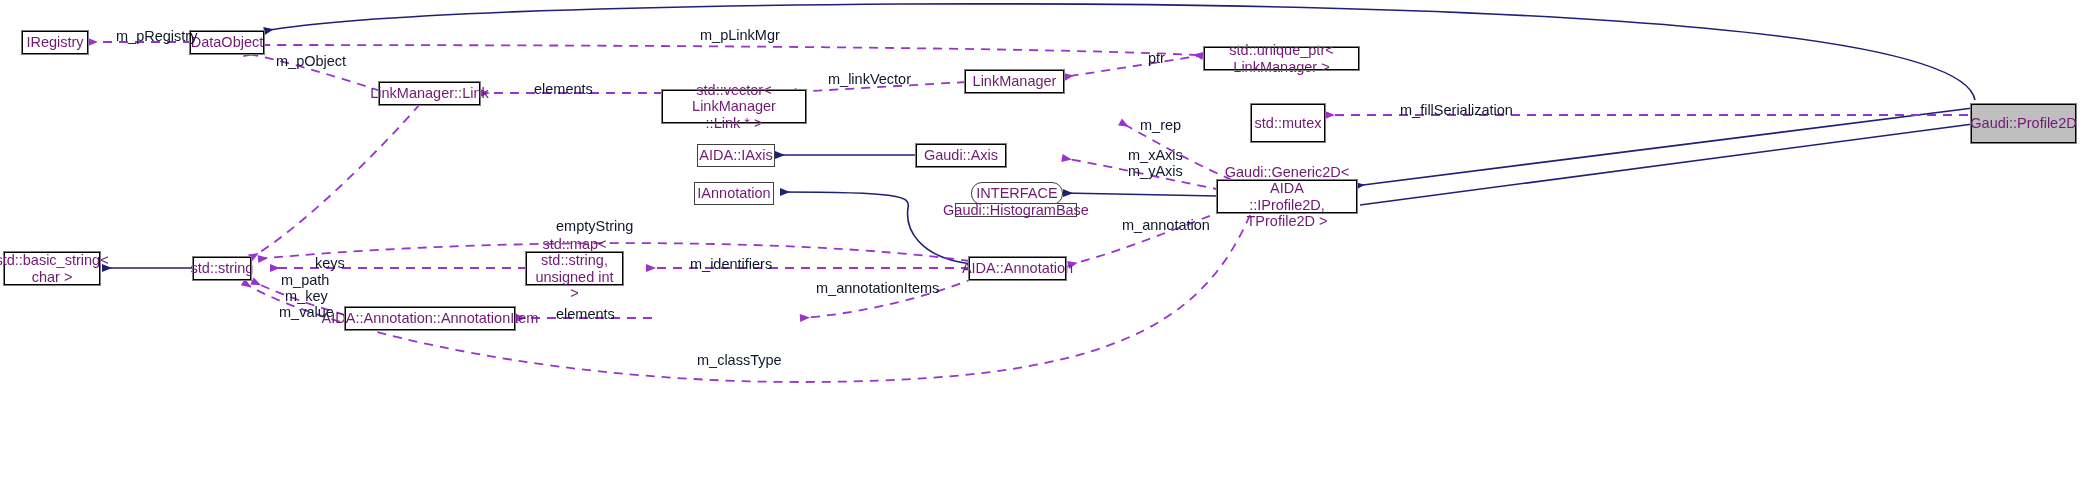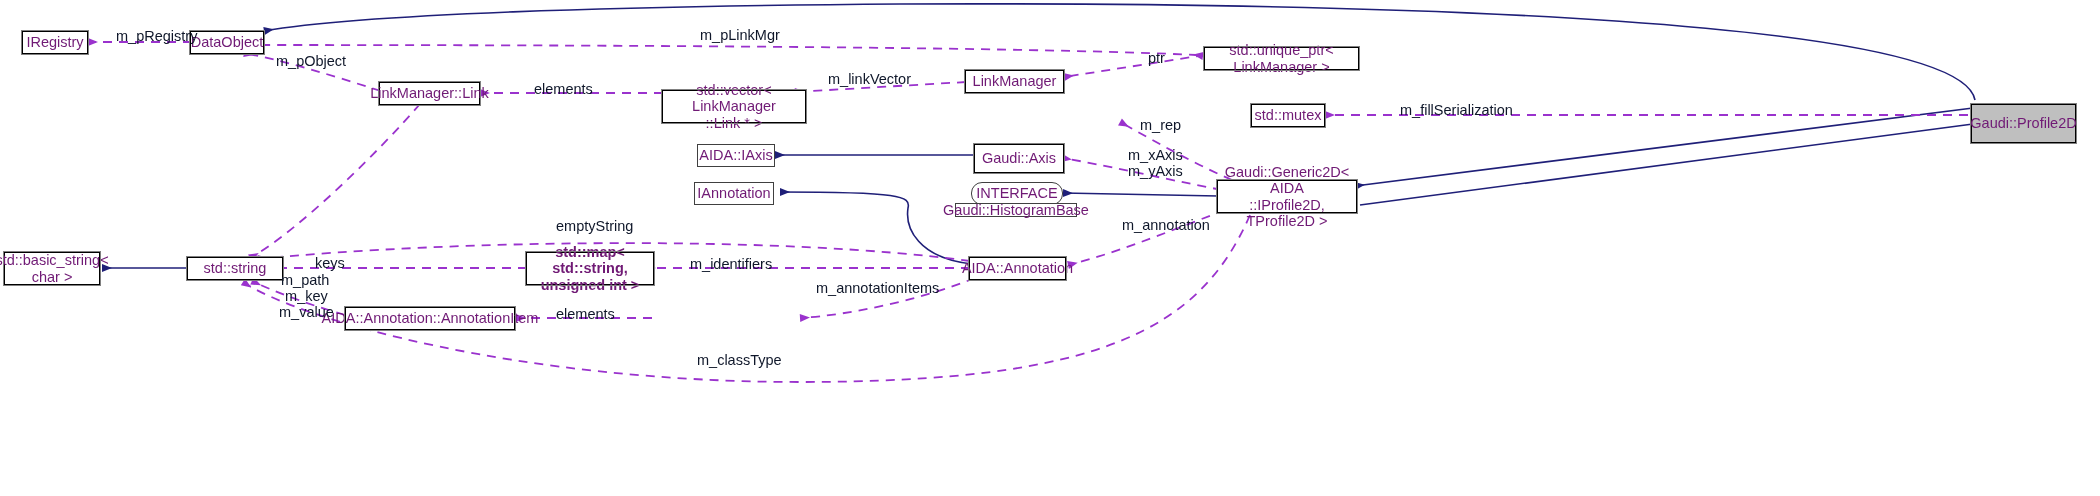--- a/index.html
+++ b/index.html
@@ -116,45 +116,45 @@
   <div class="node" style="left:379px;top:82px;width:101px;height:23px;">LinkManager::Link</div>
 
   <div class="node" style="left:662px;top:78px;width:144px;height:33px;margin-top:12px;">std::vector&lt; LinkManager
 ::Link * &gt;</div>
 
   <div class="node" style="left:965px;top:70px;width:99px;height:23px;">LinkManager</div>
 
   <div class="node" style="left:1204px;top:47px;width:155px;height:23px;">std::unique_ptr&lt; LinkManager &gt;</div>
 
 
-  <div class="node" style="left:1251px;top:104px;width:74px;height:23px;">std::mutex</div>
+  <div class="node" style="left:1251px;top:104px;width:74px;height:38px;">std::mutex</div>
 
   <div class="node highlight" style="left:1971px;top:104px;width:105px;height:39px;">Gaudi::Profile2D</div>
 
   <div class="node thin" style="left:697px;top:144px;width:78px;height:23px;">AIDA::IAxis</div>
 
-  <div class="node" style="left:974px;top:144px;width:90px;height:29px;">Gaudi::Axis</div>
+  <div class="node" style="left:916px;top:144px;width:90px;height:23px;">Gaudi::Axis</div>
 
   <div class="node" style="left:1217px;top:180px;width:140px;height:33px;">Gaudi::Generic2D&lt; AIDA
 ::IProfile2D, TProfile2D &gt;</div>
 
   <div class="node thin" style="left:694px;top:182px;width:80px;height:23px;">IAnnotation</div>
 
   <div class="node thin" style="left:971px;top:182px;width:92px;height:23px;border-radius:11px;">INTERFACE</div>
 
   <div class="node thin" style="left:955px;top:203px;width:122px;height:14px;">Gaudi::HistogramBase</div>
 
   <div class="node" style="left:969px;top:257px;width:97px;height:23px;">AIDA::Annotation</div>
 
   <div class="node" style="left:4px;top:252px;width:96px;height:33px;">std::basic_string&lt;
 char &gt;</div>
 
-  <div class="node" style="left:187px;top:257px;width:96px;height:23px;">std::string</div>
+  <div class="node" style="left:193px;top:257px;width:58px;height:23px;">std::string</div>
 
-  <div class="node" style="left:526px;top:252px;width:128px;height:33px;font-weight:bold;">std::map&lt; std::string,
+  <div class="node" style="left:526px;top:252px;width:97px;height:33px;">std::map&lt; std::string,
 unsigned int &gt;</div>
 
   <div class="node" style="left:345px;top:307px;width:170px;height:23px;">AIDA::Annotation::AnnotationItem</div>
 
 
   <div class="elabel" style="left:116px;top:28px;">m_pRegistry</div>
 
   <div class="elabel" style="left:276px;top:53px;">m_pObject</div>
 
   <div class="elabel" style="left:700px;top:27px;">m_pLinkMgr</div>

